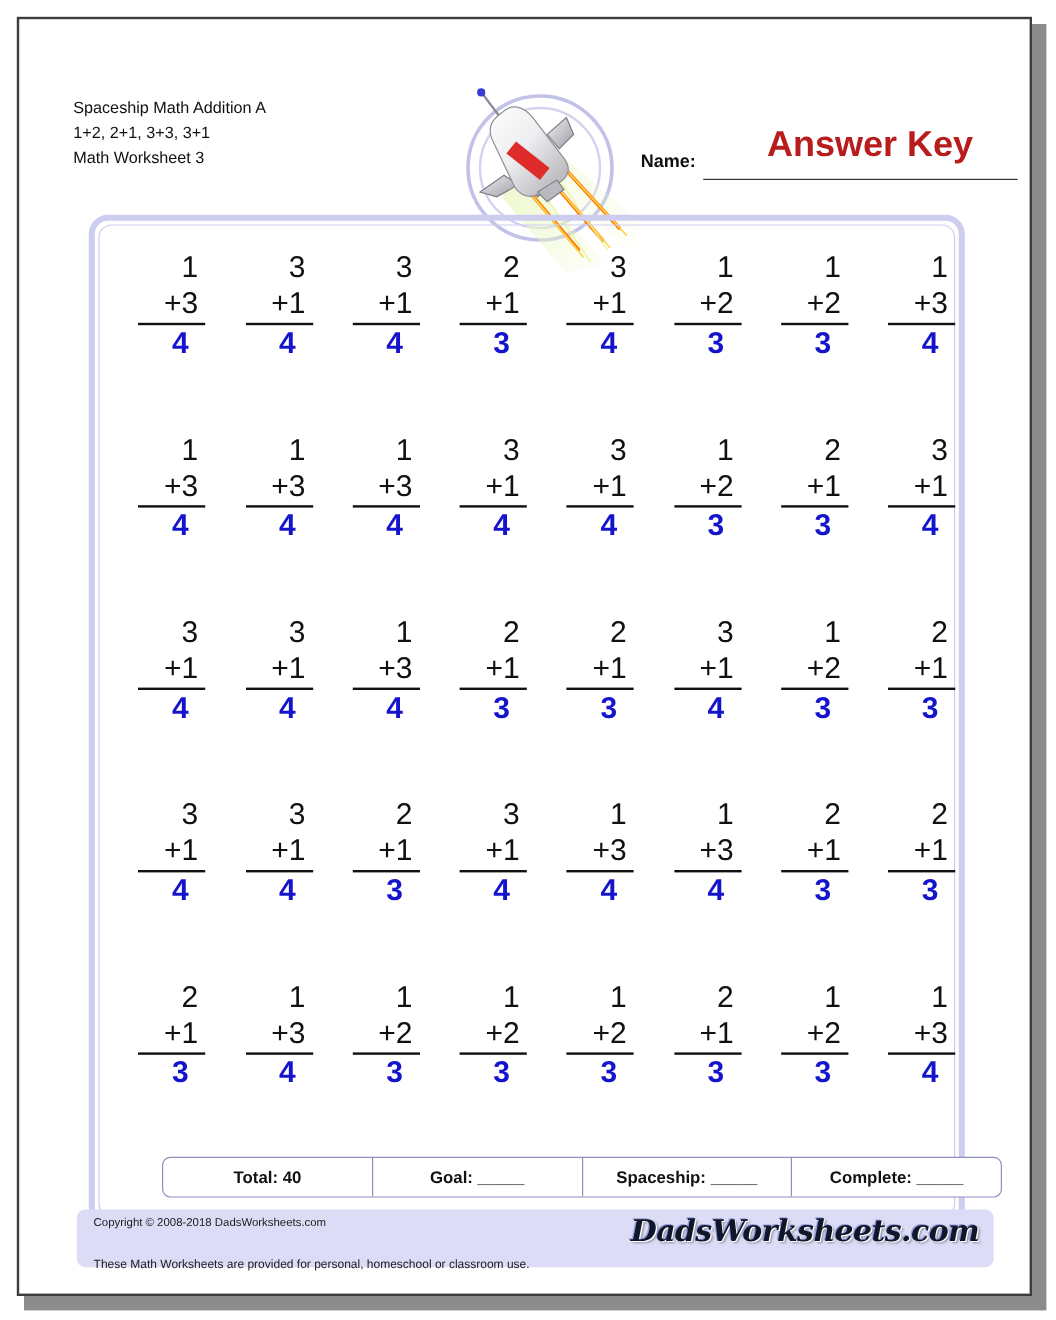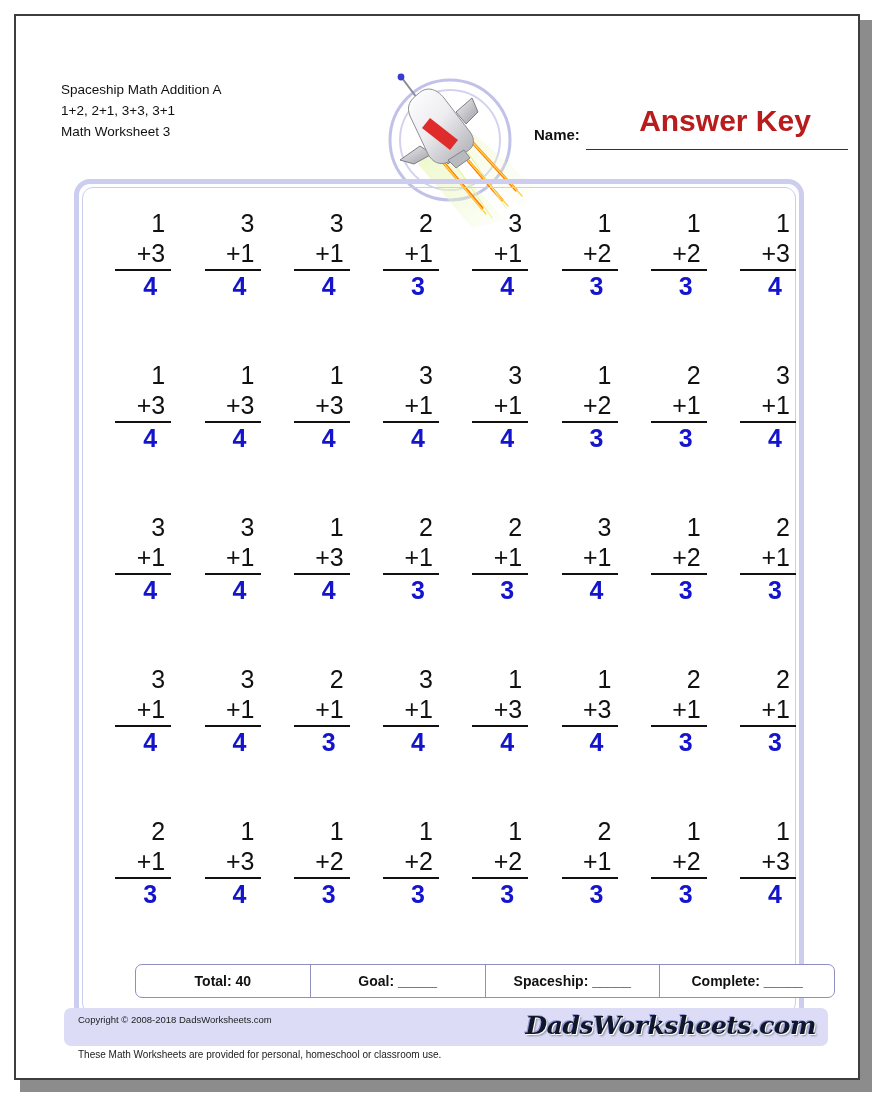--- a/index.html
+++ b/index.html
@@ -163,21 +163,21 @@
     color: #111111;
     border-right: 1.5px solid #8f8fbf;
     box-sizing: border-box;
   }
   .score-cell:last-child { border-right: none; }
 
   
   #footer {
     position: absolute;
     left: 48px; top: 992px;
-    width: 764px; height: 38px;
+    width: 764px; height: 48px;
     background: #dcdcf7;
     border-radius: 7px;
   }
   #copyright {
     position: absolute;
     left: 14px; top: 5px;
     color: #202020;
     line-height: 14px;
   }
   #copyright .c1 { font-size: 9.5px; }

